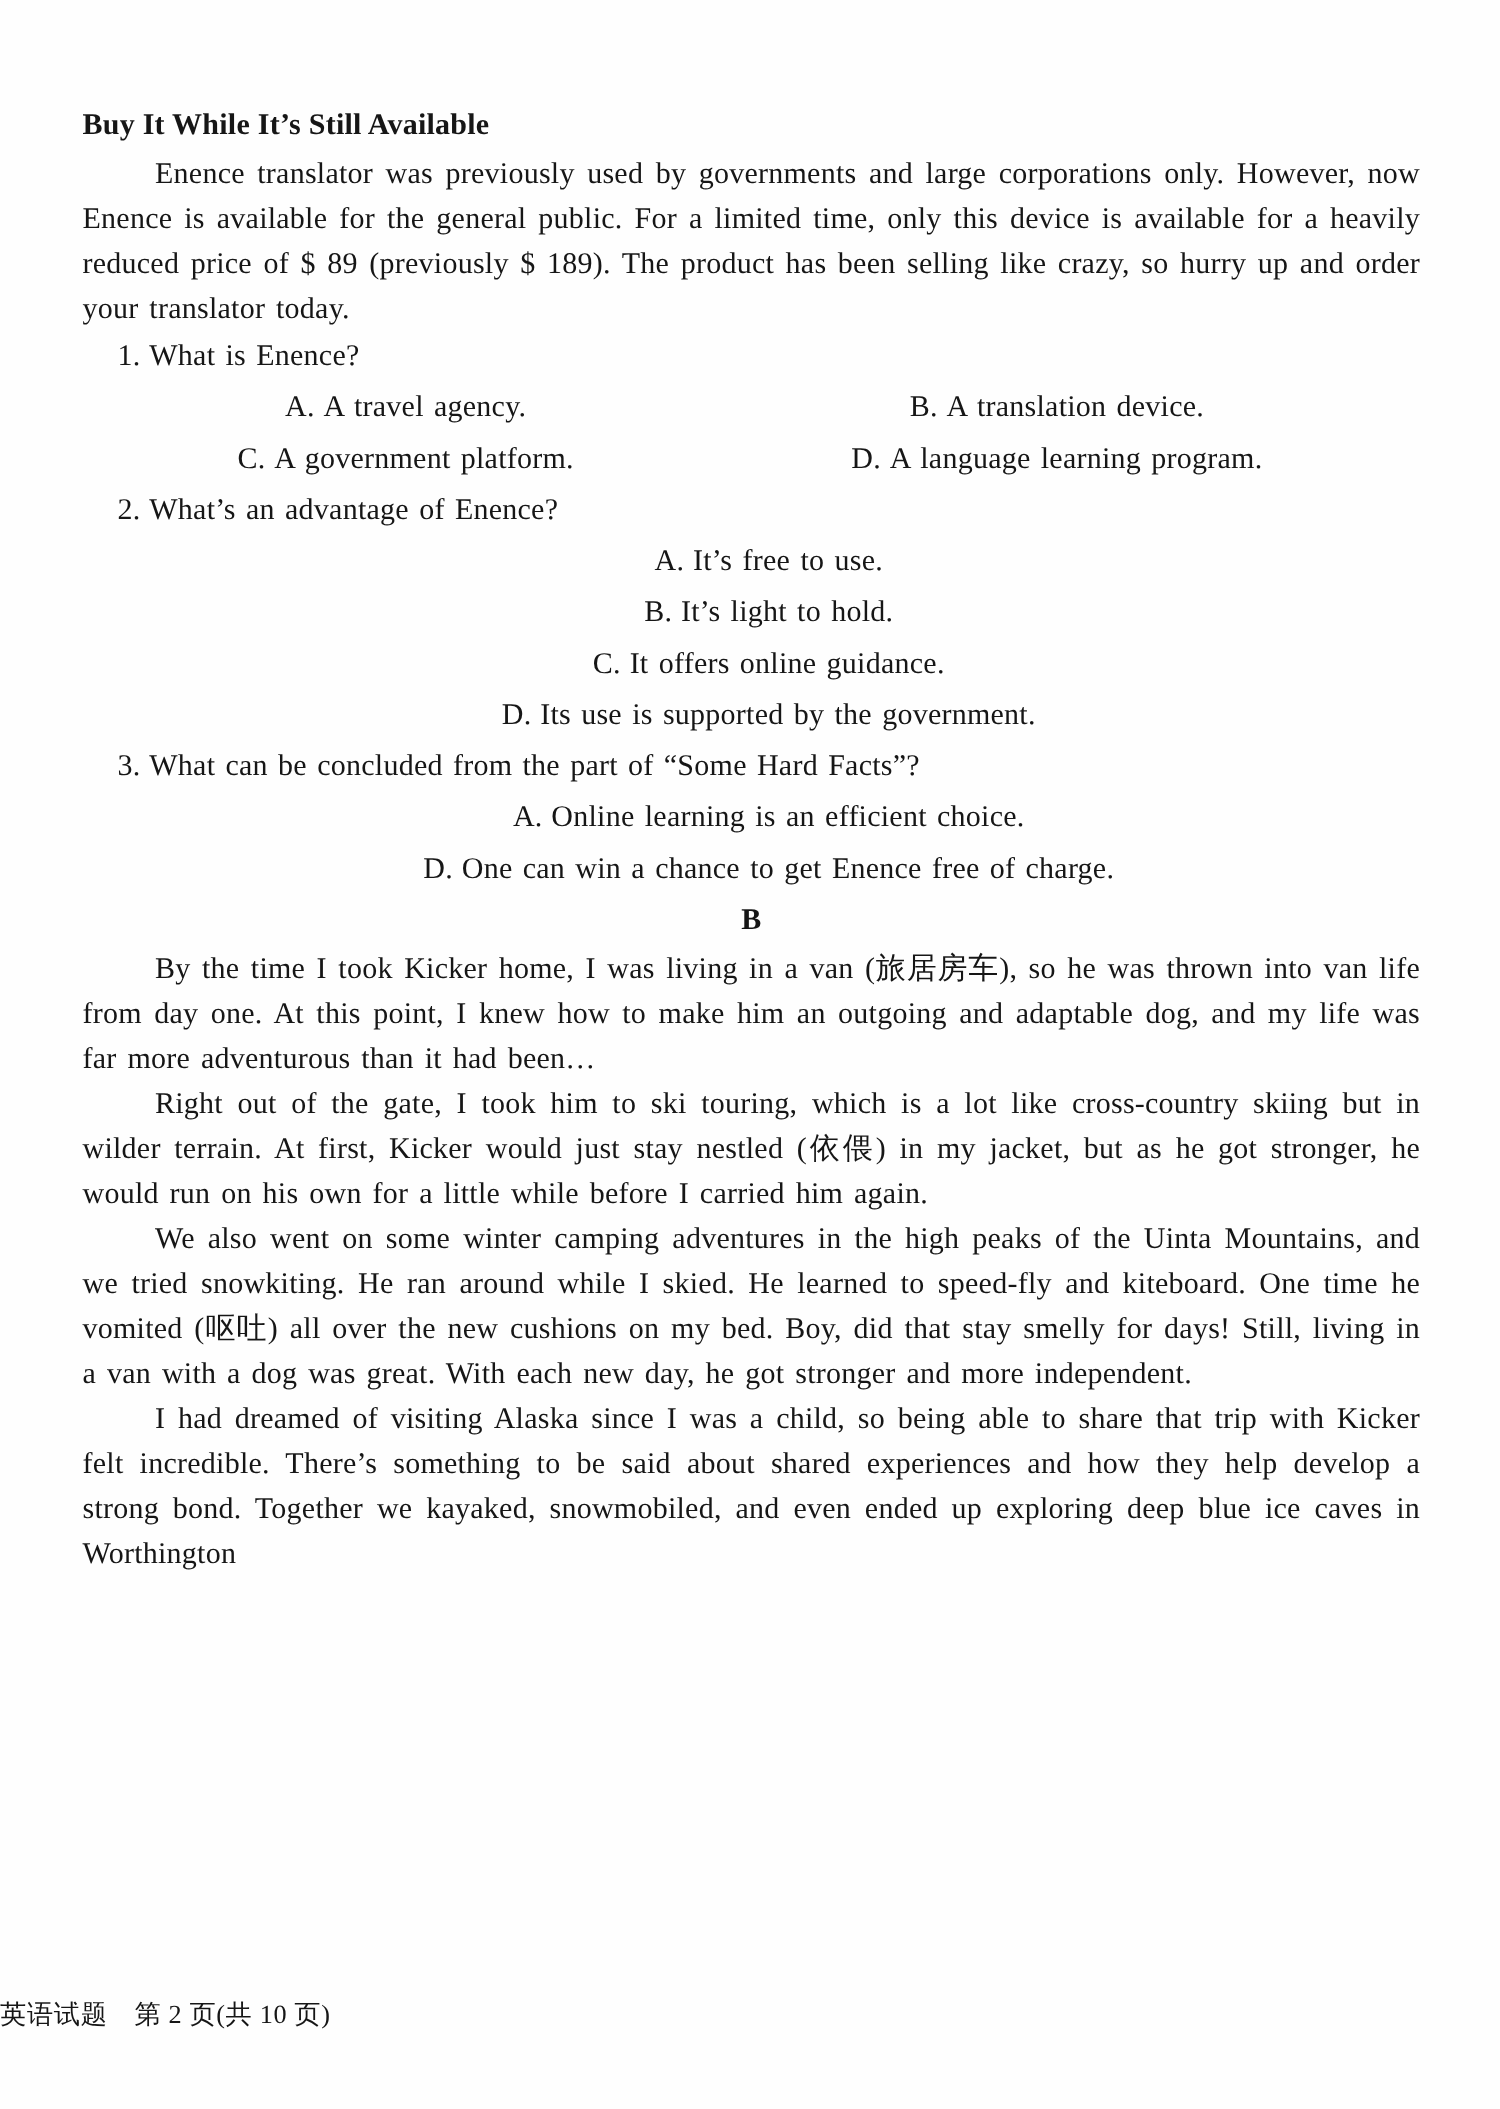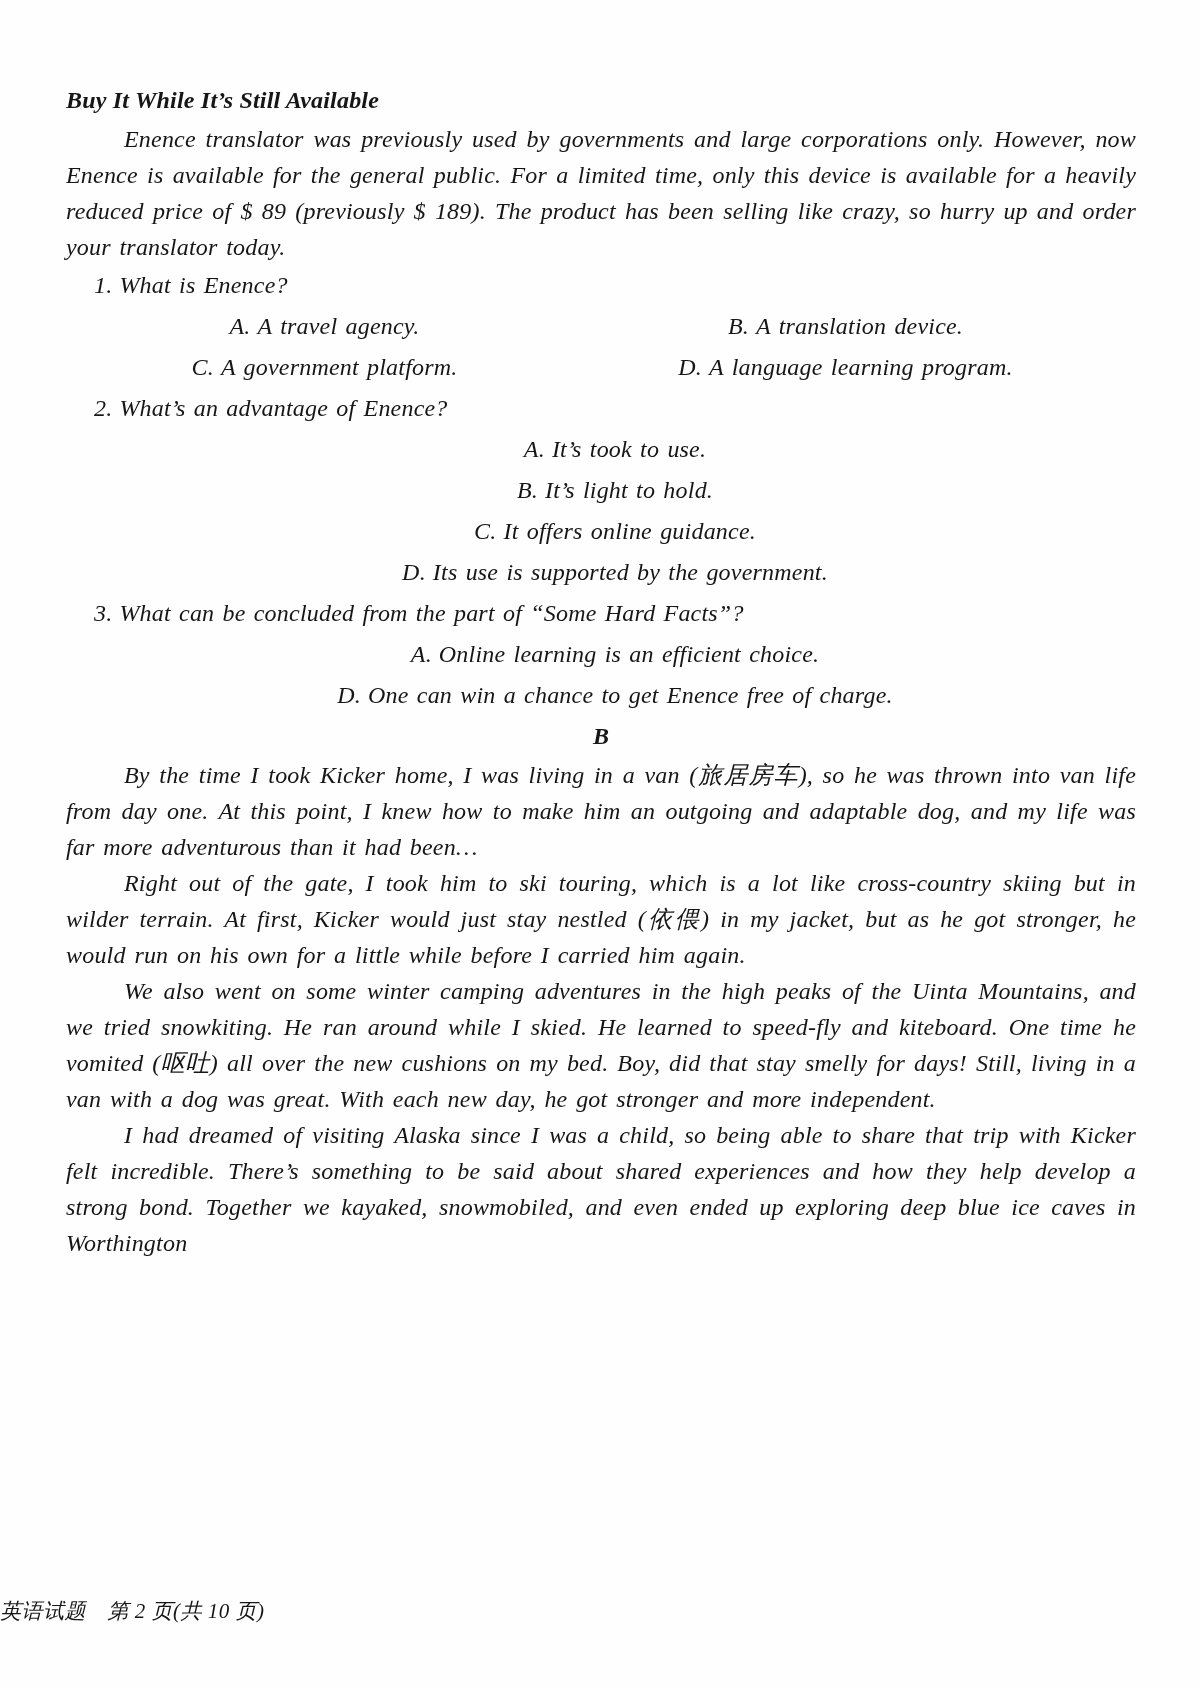--- a/index.html
+++ b/index.html
@@ -9,21 +9,20 @@
   }
   .page {
     position: relative;
     width: 1200px;
     height: 1687px;
     margin: 0 auto;
     background: #fefefe;
     color: #161616;
     font-family: "Liberation Serif", "DejaVu Serif", serif;
     overflow: hidden;
-    font-style: italic;
   }
   .content {
     position: absolute;
     top: 80px;
     left: 66px;
     width: 1070px;
   }
   .title {
     margin: 0;
     font-size: 24px;
@@ -101,21 +100,21 @@
         <div class="option"><span class="opt-label">A.</span><span>A travel agency.</span></div>
         <div class="option"><span class="opt-label">B.</span><span>A translation device.</span></div>
         <div class="option"><span class="opt-label">C.</span><span>A government platform.</span></div>
         <div class="option"><span class="opt-label">D.</span><span>A language learning program.</span></div>
       </div>
     </div>
 
     <div class="question">
       <div class="q-stem"><span class="q-num">2.</span><span>What’s an advantage of Enence?</span></div>
       <div class="options">
-        <div class="option"><span class="opt-label">A.</span><span>It’s took to use.</span></div>
+        <div class="option"><span class="opt-label">A.</span><span>It’s free to use.</span></div>
         <div class="option"><span class="opt-label">B.</span><span>It’s light to hold.</span></div>
         <div class="option"><span class="opt-label">C.</span><span>It offers online guidance.</span></div>
         <div class="option"><span class="opt-label">D.</span><span>Its use is supported by the government.</span></div>
       </div>
     </div>
 
     <div class="question">
       <div class="q-stem"><span class="q-num">3.</span><span>What can be concluded from the part of “Some Hard Facts”?</span></div>
       <div class="options">
         <div class="option"><span class="opt-label">A.</span><span>Online learning is an efficient choice.</span></div>

